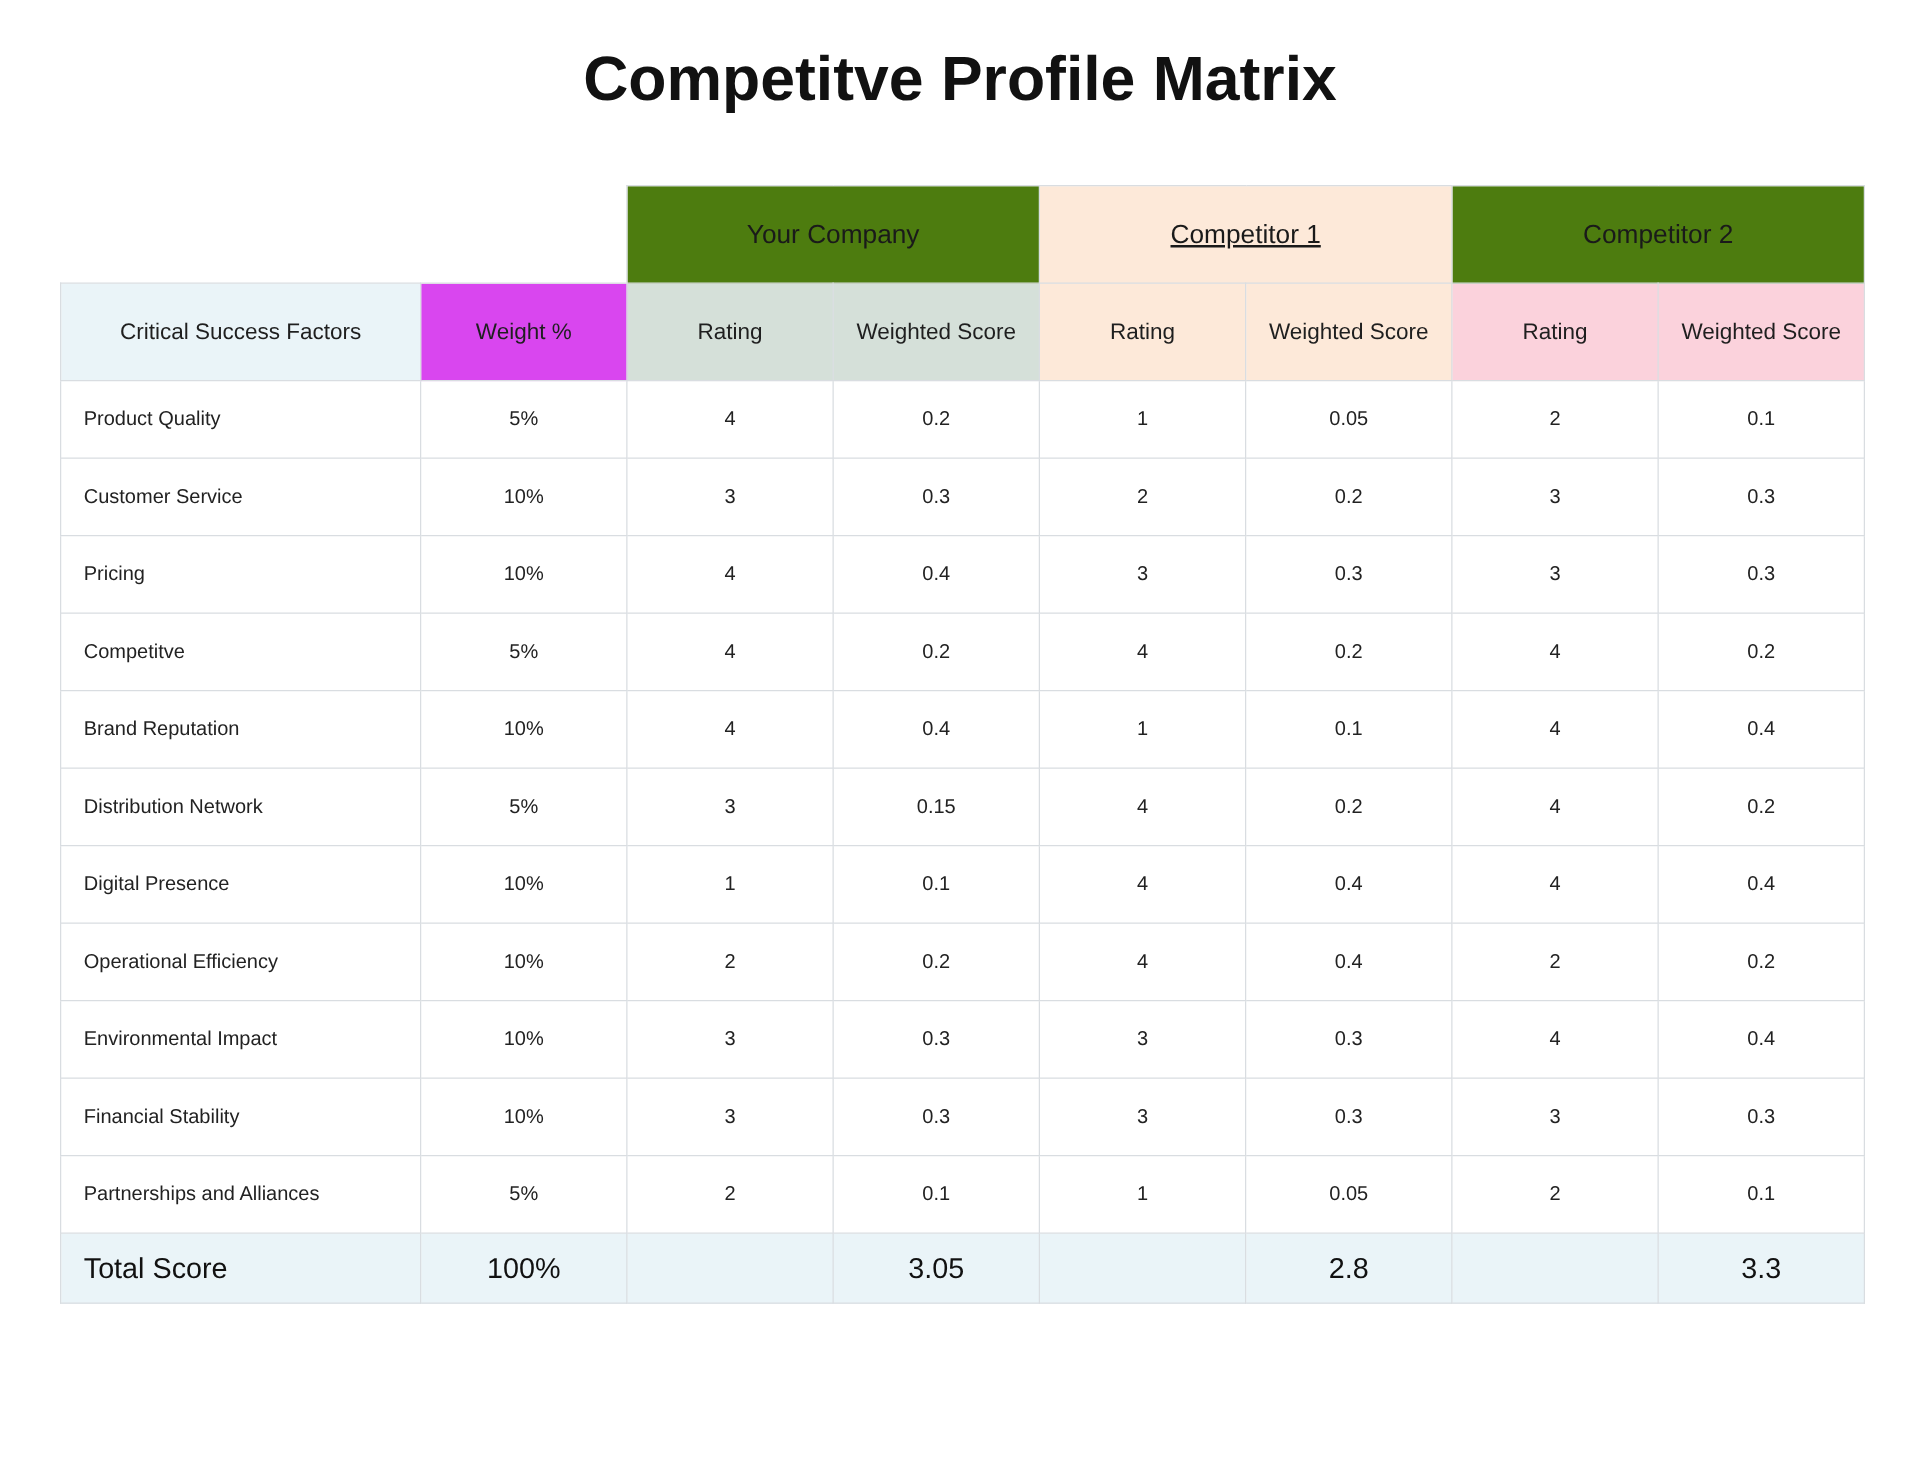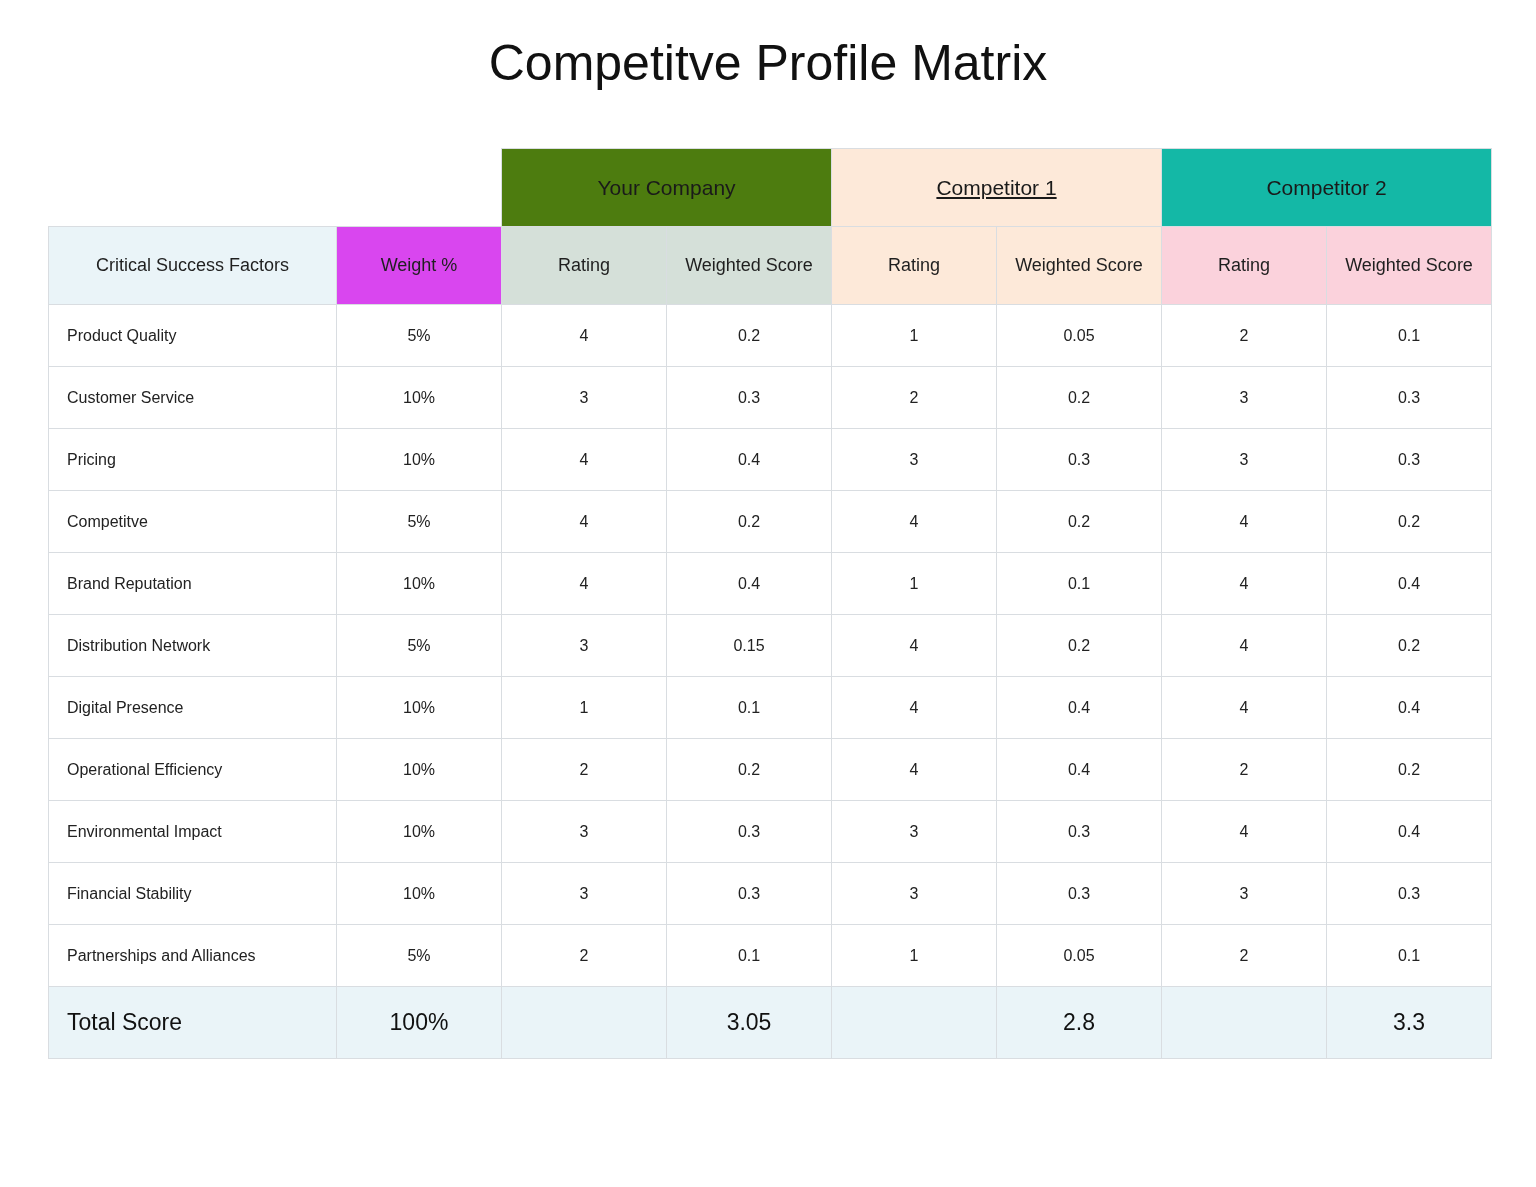--- a/index.html
+++ b/index.html
@@ -18,21 +18,21 @@
     height: 1187px;
     overflow: hidden;
   }
   .title {
     position: absolute;
     top: 34px;
     left: 0;
     width: 1536px;
     text-align: center;
     font-size: 50px;
-    font-weight: 400;
+    font-weight: 700;
     letter-spacing: 0px;
     color: #111111;
     white-space: nowrap;
   }
   .matrix-wrap {
     position: absolute;
     left: 48px;
     top: 148px;
     width: 1443px;
   }
@@ -59,21 +59,21 @@
     font-size: 21px;
     color: #1a1a1a;
     vertical-align: middle;
   }
   td.spacer-cell {
     border: none !important;
     background: transparent;
   }
   td.grp-you { background: #4d7c0f; }
   td.grp-c1  { background: #fde9d9; text-decoration: underline; }
-  td.grp-c2  { background: #14b8a6; }
+  td.grp-c2  { background: #4d7c0f; }
 
   
   tr.sub-row td {
     height: 78px;
     text-align: center;
     font-size: 18px;
     color: #1f1f1f;
     vertical-align: middle;
   }
   td.sub-factor {
@@ -97,21 +97,21 @@
     color: #222222;
   }
   tr.data-row td.factor-cell {
     text-align: left;
     padding-left: 18px;
     font-size: 16px;
   }
 
   
   tr.total-row td {
-    height: 72px;
+    height: 56px;
     background: #eaf4f8;
     font-size: 23px;
     text-align: center;
     vertical-align: middle;
     color: #111111;
   }
   tr.total-row td.total-label {
     text-align: left;
     padding-left: 18px;
     font-size: 23px;

